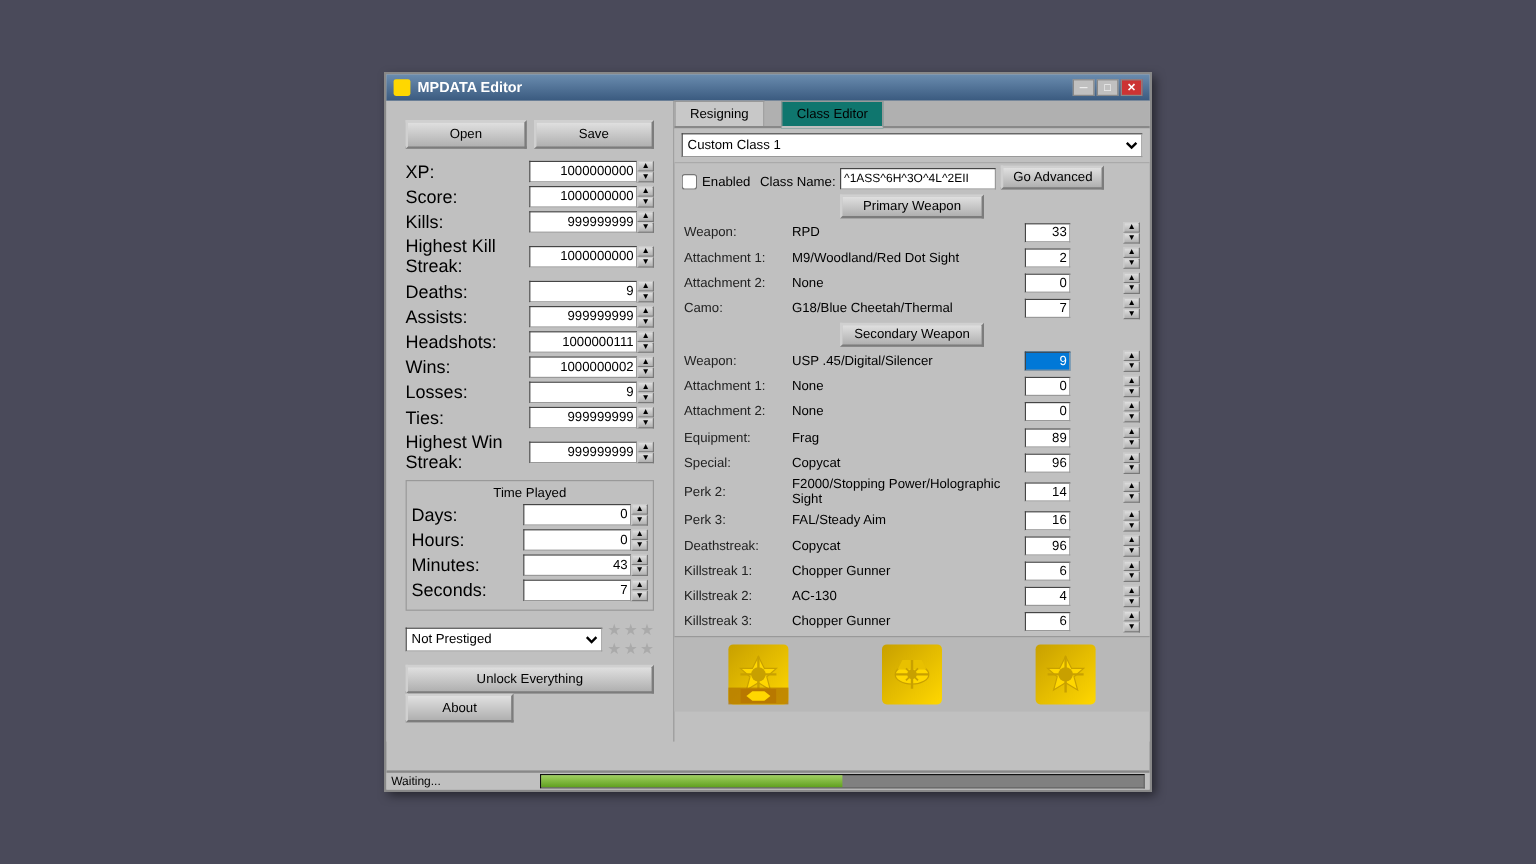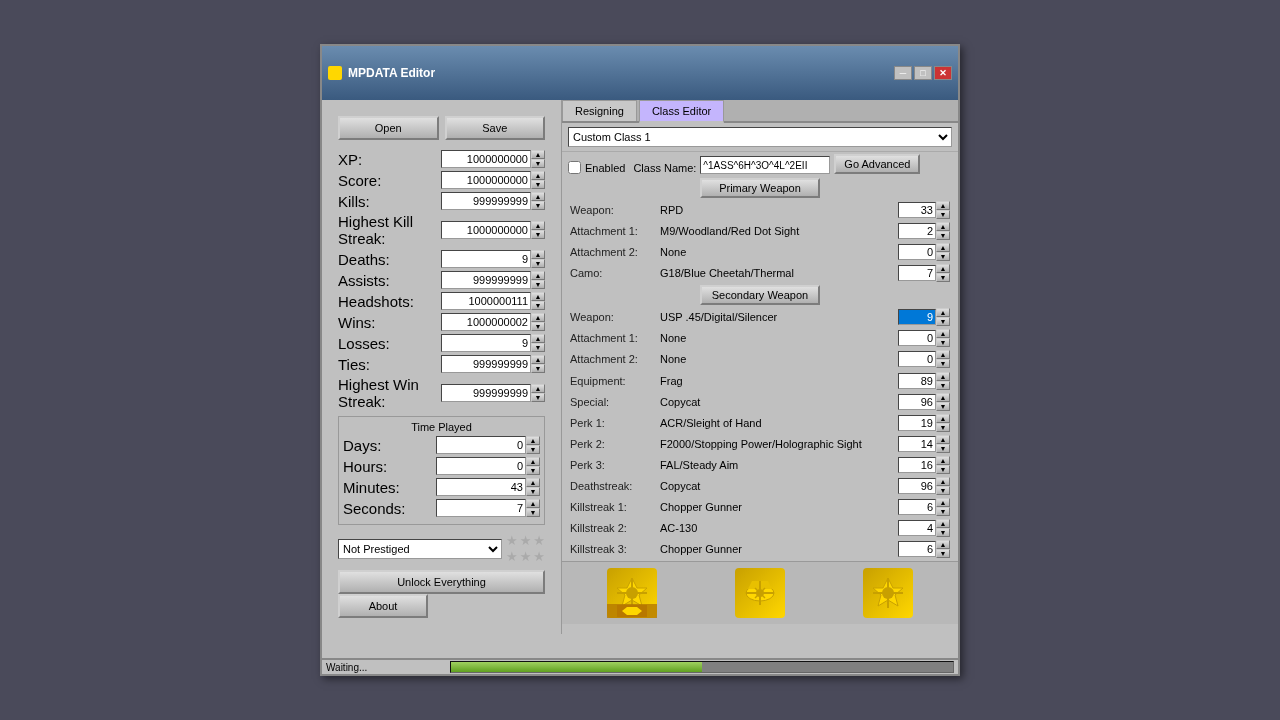--- a/index.html
+++ b/index.html
@@ -17,21 +17,21 @@
     }
     .window {
       width: 640px;
       background: #c0c0c0;
       border: 2px solid #888;
       box-shadow: 3px 3px 8px rgba(0,0,0,0.5);
     }
     .titlebar {
       background: linear-gradient(to bottom, #6a8caf, #3a5a7f);
       color: white;
-      padding: 20px 6px;
+      padding: 4px 6px;
       display: flex;
       align-items: center;
       justify-content: space-between;
       font-size: 12px;
       font-weight: bold;
     }
     .titlebar-left { display: flex; align-items: center; gap: 6px; }
     .titlebar-icon {
       width: 14px; height: 14px;
       background: #ffd700;
@@ -137,32 +137,33 @@
 
     
     .right-panel {
       flex: 1;
       padding: 0;
     }
     .tabs {
       display: flex;
       background: #b0b0b0;
       border-bottom: 2px solid #888;
+      gap: 12px;
     }
     .tab {
       padding: 4px 12px;
       font-size: 11px;
       cursor: pointer;
       border: 1px solid #999;
       border-bottom: none;
       background: #c8c8c8;
       margin-right: 2px;
     }
     .tab.active {
-      background: #c4b5fd;
+      background: #0f766e;
       border-bottom: 2px solid #c0c0c0;
       margin-bottom: -2px;
       z-index: 1;
     }
 
     .class-header {
       padding: 4px 6px;
       display: flex;
       gap: 4px;
       background: #c0c0c0;
@@ -218,21 +219,21 @@
     .weapon-label {
       width: 90px;
       font-size: 11px;
       color: #222;
     }
     .weapon-value {
       flex: 1;
       font-size: 11px;
     }
     .weapon-num-wrap {
-      display: flex; align-items: center;
+      display: flex; align-items: center; gap: 44px;
     }
     .weapon-num {
       width: 38px;
       height: 16px;
       border: 1px inset #999;
       background: white;
       text-align: right;
       padding: 0 2px;
       font-size: 11px;
     }
@@ -640,31 +641,20 @@
               <div class="spin-btn">▲</div>
               <div class="spin-btn">▼</div>
             </div>
           </div>
         </div>
         <div class="weapon-row">
           <span class="weapon-label">Special:</span>
           <span class="weapon-value">Copycat</span>
           <div class="weapon-num-wrap">
             <input class="weapon-num" value="96" style="">
-            <div class="spin-btns">
-              <div class="spin-btn">▲</div>
-              <div class="spin-btn">▼</div>
-            </div>
-          </div>
-        </div>
-        <div class="weapon-row">
-          <span class="weapon-label">Perk 1:</span>
-          <span class="weapon-value">ACR/Sleight of Hand</span>
-          <div class="weapon-num-wrap">
-            <input class="weapon-num" value="19" style="">
             <div class="spin-btns">
               <div class="spin-btn">▲</div>
               <div class="spin-btn">▼</div>
             </div>
           </div>
         </div>
         <div class="weapon-row">
           <span class="weapon-label">Perk 2:</span>
           <span class="weapon-value">F2000/Stopping Power/Holographic Sight</span>
           <div class="weapon-num-wrap">

